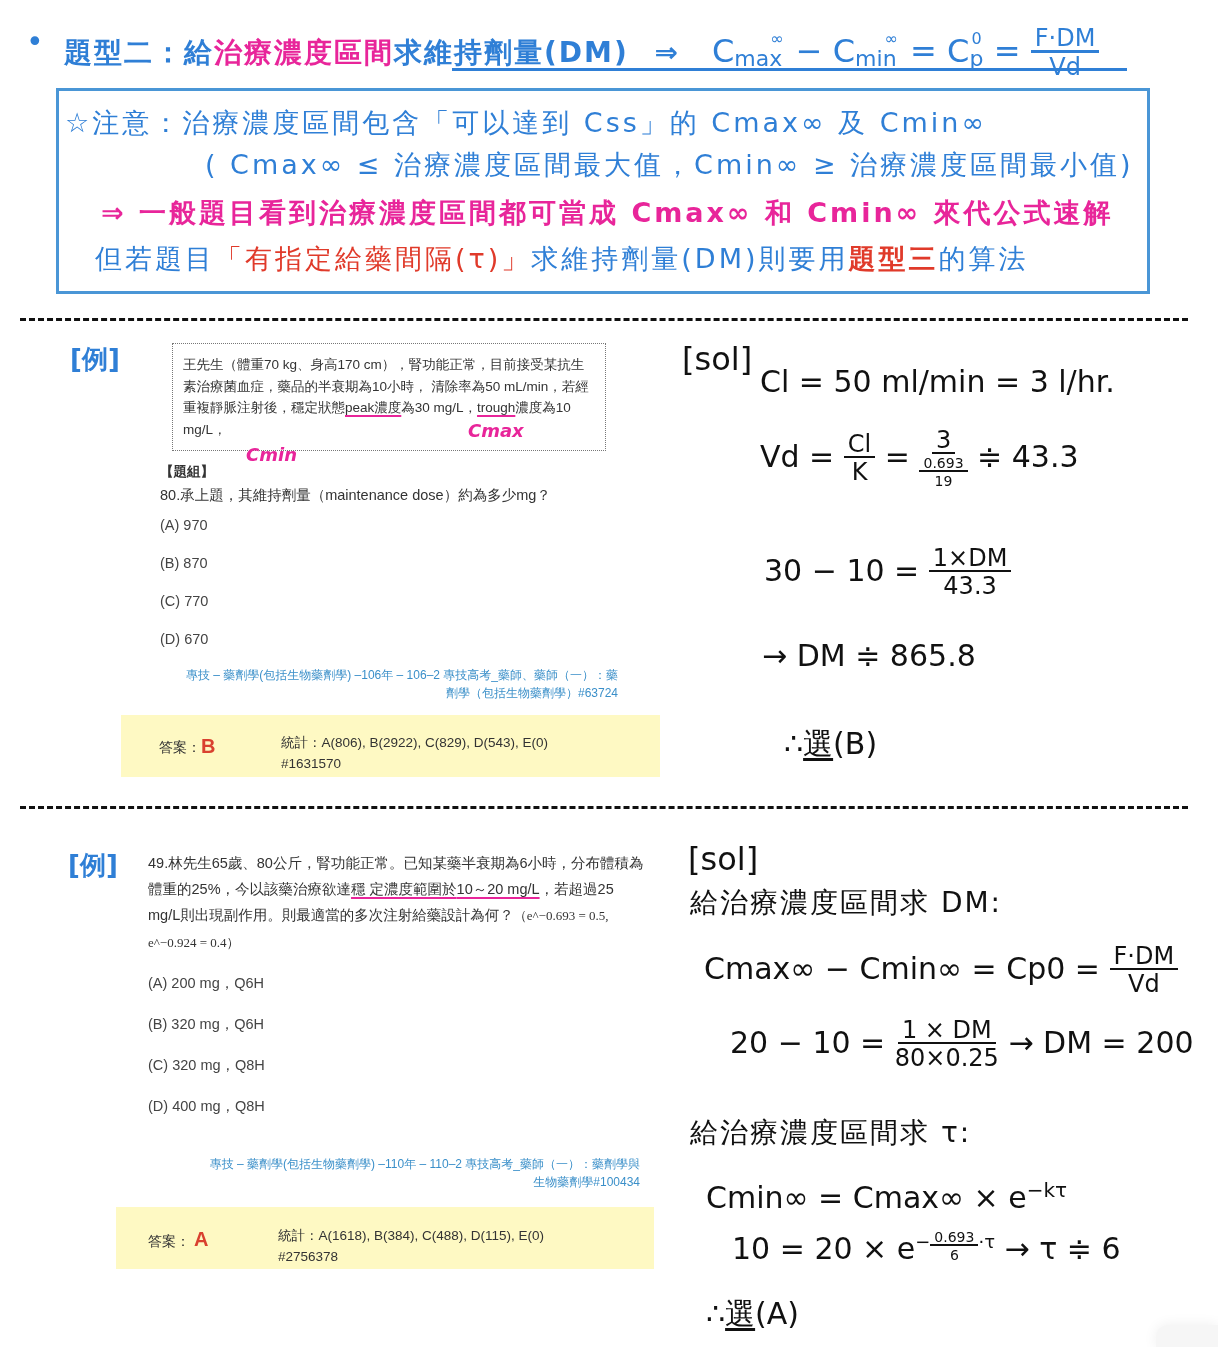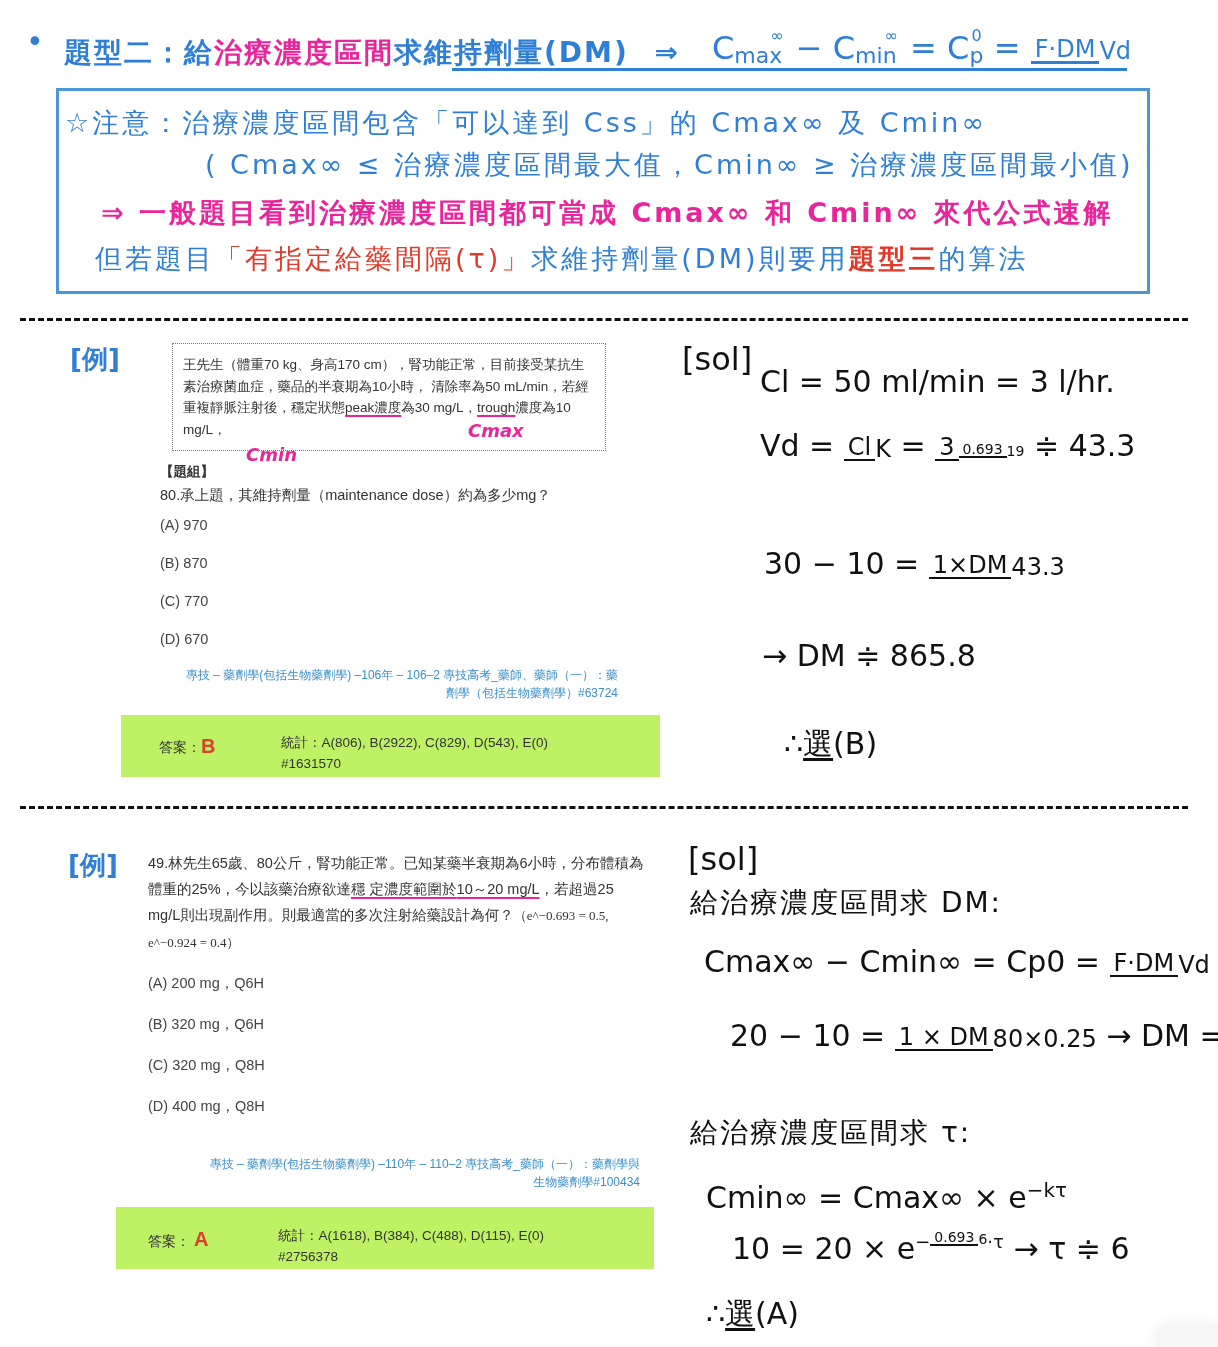--- a/index.html
+++ b/index.html
@@ -8,21 +8,21 @@
   .blue { color: #2f7fd6; }
   .pink { color: #e8259a; }
   .red  { color: #e03a2a; }
 
   
   .header { position: absolute; left: 22px; top: 16px; width: 1110px; height: 60px; }
   .header .bullet { position: absolute; left: 4px; top: 8px; font-size: 30px; color:#2f7fd6; }
   .header .title { position: absolute; left: 42px; top: 18px; font-size: 28px; font-weight: bold; letter-spacing: 2px; white-space: nowrap; }
   .header .formula { position: absolute; left: 690px; top: 10px; font-size: 32px; color:#2f7fd6; white-space: nowrap; font-family: "DejaVu Sans", sans-serif; }
   .header .underline { position: absolute; left: 430px; top: 52px; width: 675px; height: 3px; background: #2f7fd6; }
-  .frac { display: inline-flex; flex-direction: row; align-items: center; vertical-align: middle; line-height: 1; }
+  .frac { display: inline-flex; flex-direction: column; align-items: center; vertical-align: middle; line-height: 1; }
   .frac .num { font-size: 24px; padding: 0 4px; border-bottom: 3px solid currentColor; }
   .frac .den { font-size: 24px; padding-top: 2px; }
   sup.inf { font-size: 16px; vertical-align: 18px; margin-left: -12px; margin-right: 2px; }
   sub.s { font-size: 22px; vertical-align: -4px; }
 
   
   .note-box { position: absolute; left: 56px; top: 88px; width: 1094px; height: 206px; border: 3px solid #4a96d6; }
   .note-line { position: absolute; white-space: nowrap; font-size: 27px; letter-spacing: 3px; }
   .note-line.l1 { left: 6px; top: 14px; }
   .note-line.l2 { left: 146px; top: 56px; }
@@ -42,21 +42,21 @@
   
   .q-text { font-family: "Liberation Sans", sans-serif; color: #333; }
   .passage { position: absolute; left: 172px; top: 343px; width: 434px; height: 108px; border: 1.5px dotted #777; padding: 10px 10px 0 10px; font-size: 13.5px; line-height: 21.5px; }
   .mark { text-decoration: underline; text-decoration-color: #e8259a; text-decoration-thickness: 2px; text-underline-offset: 3px; }
   .anno { position: absolute; font-size: 18px; color: #e8259a; font-weight: bold; font-style: italic; font-family: "DejaVu Sans", sans-serif; }
 
   .group-label { position: absolute; left: 160px; top: 463px; font-size: 13.5px; font-weight: bold; }
   .q-stem { position: absolute; font-size: 14.5px; white-space: nowrap; }
   .option { position: absolute; font-size: 14.5px; color: #444; white-space: nowrap; }
   .source { position: absolute; font-size: 12px; color: #3a8fc9; text-align: right; line-height: 18px; }
-  .answer-bar { position: absolute; background: #bef264; }
+  .answer-bar { position: absolute; background: #fef9c3; }
   .answer-bar .ans-label { position: absolute; font-size: 14px; color: #333; }
   .answer-bar .ans-letter { position: absolute; font-size: 20px; color: #d9412f; font-weight: bold; }
   .answer-bar .stats { position: absolute; font-size: 13.5px; color: #333; line-height: 21px; white-space: nowrap; }
 
   
   .sol { position: absolute; color: #111; font-family: "DejaVu Sans", sans-serif; white-space: nowrap; }
   .sol-tag { font-size: 32px; }
   .sol-line { font-size: 30px; }
   .sol-line .frac .num, .sol-line .frac .den { font-size: 24px; }
   .sol-line .frac .num { border-bottom: 2.5px solid #111; }

